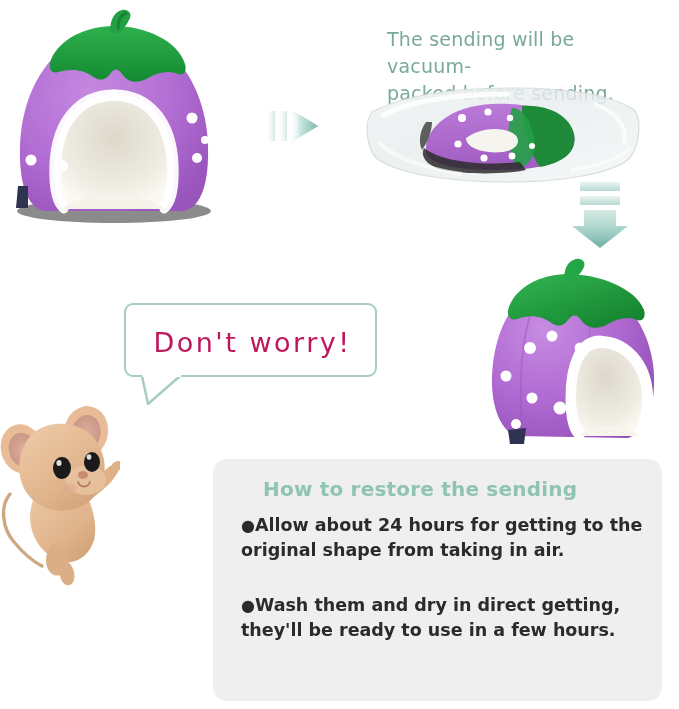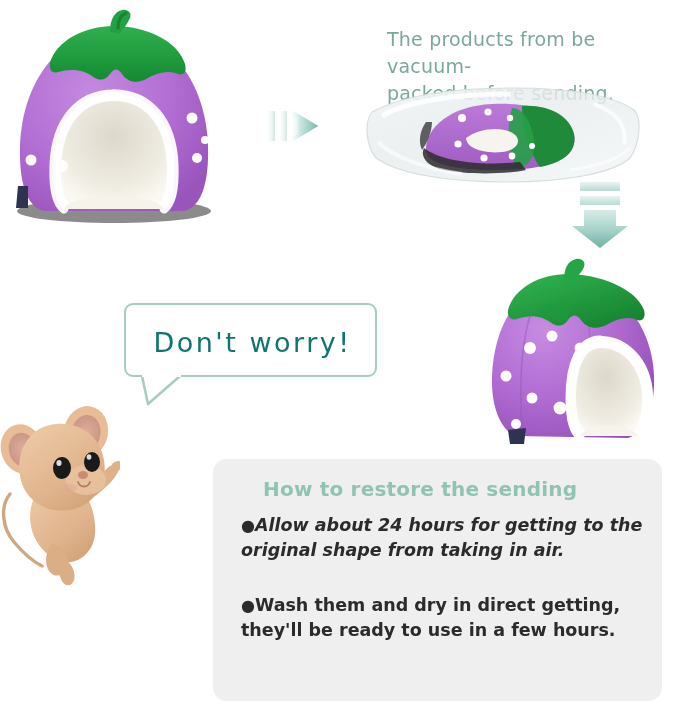--- a/index.html
+++ b/index.html
@@ -42,21 +42,21 @@
   .bubble{
     left:124px;top:303px;width:253px;height:74px;
     border:2.5px solid #a7ccc3;border-radius:9px;
     background:#ffffff;
     box-sizing:border-box;
   }
   .bubble-text{
     position:absolute;left:0;top:0;width:253px;height:74px;
     display:flex;align-items:center;justify-content:center;
     font-family:"DejaVu Sans", sans-serif;
-    font-size:27px;color:#0f766e;letter-spacing:2.5px;
+    font-size:27px;color:#be185d;letter-spacing:2.5px;
   }
   .bubble-tail{left:140px;top:374px;width:44px;height:32px;}
 
   
   .mouse{left:0px;top:402px;width:120px;height:185px;}
 
   
   .panel{
     left:213px;top:459px;width:449px;height:242px;
     background:#efefef;border-radius:14px;
@@ -65,21 +65,21 @@
     position:absolute;left:50px;top:18px;width:380px;
     font-size:20px;font-weight:bold;color:#8fc4b5;
     font-family:"DejaVu Sans", sans-serif;
     letter-spacing:0.2px;
   }
   .panel-para{
     position:absolute;left:28px;width:404px;
     font-size:17.5px;line-height:25px;font-weight:bold;color:#2b2b2b;
     font-family:"DejaVu Sans", sans-serif;
   }
-  .panel-para.p1{top:54px;font-style:italic;}
+  .panel-para.p1{top:54px;}
   .panel-para.p2{top:134px;}
   .bullet{font-size:16px;}
 </style>
 </head>
 <body>
 
 <div class="stage">
 
   <div class="abs bed1">
     <svg width="215" height="220" viewBox="0 0 215 220" xmlns="http://www.w3.org/2000/svg">
@@ -141,21 +141,21 @@
         </linearGradient>
       </defs>
       <rect x="4" y="16" width="9" height="30" fill="url(#arrRBar)"></rect>
       <rect x="16" y="16" width="9" height="30" fill="url(#arrRBar)"></rect>
       <path d="M28 14 L28 22 L30 22 L30 40 L28 40 L28 48 L56 31 Z" fill="url(#arrRGrad)"></path>
       <path d="M28 14 L56 31 L28 48 L28 40 L36 40 L36 22 L28 22 Z" fill="url(#arrRGrad)"></path>
     </svg>
   </div>
 
   <div class="abs headline">
-    <div>The products from be vacuum-</div>
+    <div>The sending will be vacuum-</div>
     <div>packed before sending.</div>
   </div>
 
   <div class="abs pack">
     <svg width="286" height="108" viewBox="0 0 286 108" xmlns="http://www.w3.org/2000/svg">
       <defs>
         <linearGradient id="bagGrad" x1="0" y1="0" x2="1" y2="1">
           <stop offset="0%" stop-color="#f4f6f6"></stop>
           <stop offset="40%" stop-color="#e7eced" stop-opacity="0.8"></stop>
           <stop offset="100%" stop-color="#f7f9f9"></stop>

